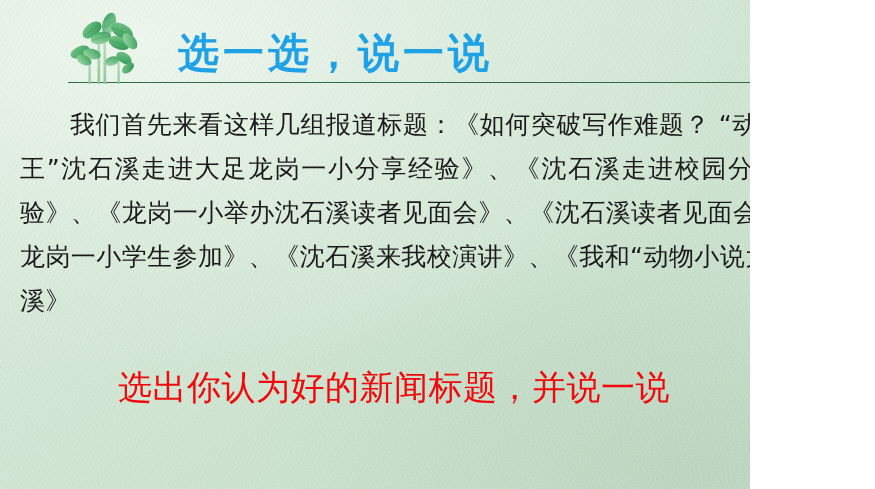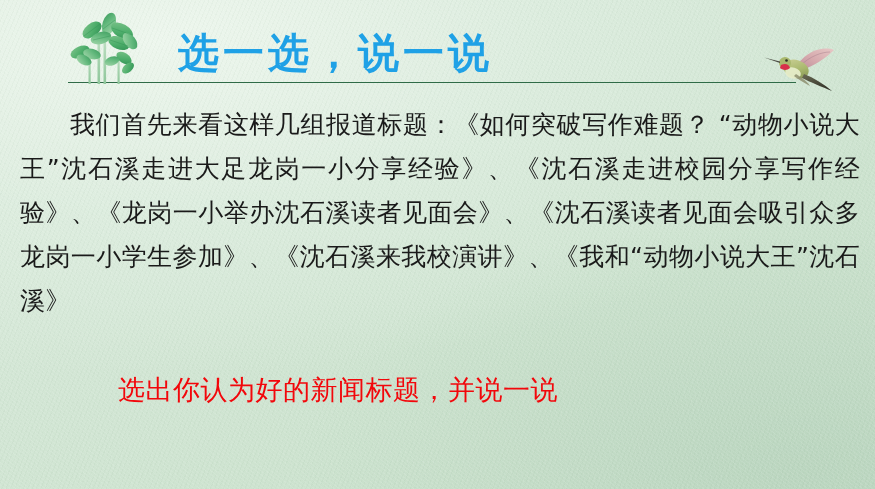--- a/index.html
+++ b/index.html
@@ -8,21 +8,21 @@
   }
   body {
     width: 875px;
     height: 489px;
     overflow: hidden;
     font-family: "DejaVu Sans", "Liberation Sans", sans-serif;
   }
 
   #slide {
     position: relative;
-    width: 875px;
+    width: 750px;
     height: 489px;
     overflow: hidden;
     background-color: #cfe3d2;
     background-image:
       radial-gradient(ellipse 120% 95% at 18% 8%, rgba(238,247,238,0.95) 0%, rgba(226,240,228,0.55) 38%, rgba(205,226,209,0.0) 72%),
       radial-gradient(ellipse 90% 80% at 92% 96%, rgba(176,206,182,0.55) 0%, rgba(196,220,200,0.0) 65%),
       linear-gradient(148deg, #dcebdc 0%, #d4e7d6 32%, #cde3cf 62%, #c6dec9 100%);
   }
 
   
@@ -92,22 +92,22 @@
     text-justify: inter-ideograph;
     letter-spacing: 0.2px;
   }
 
   
   #prompt {
     position: absolute;
     left: 118px;
     top: 372px;
     width: 640px;
-    font-family: Liberation Serif, serif;
-    font-size: 27px;
+    font-family: Liberation Mono, monospace;
+    font-size: 34px;
     line-height: 36px;
     color: #F2070B;
     letter-spacing: 0.5px;
   }
   #prompt .prompt-line {
     display: block;
     white-space: nowrap;
   }
 </style>
 </head>

